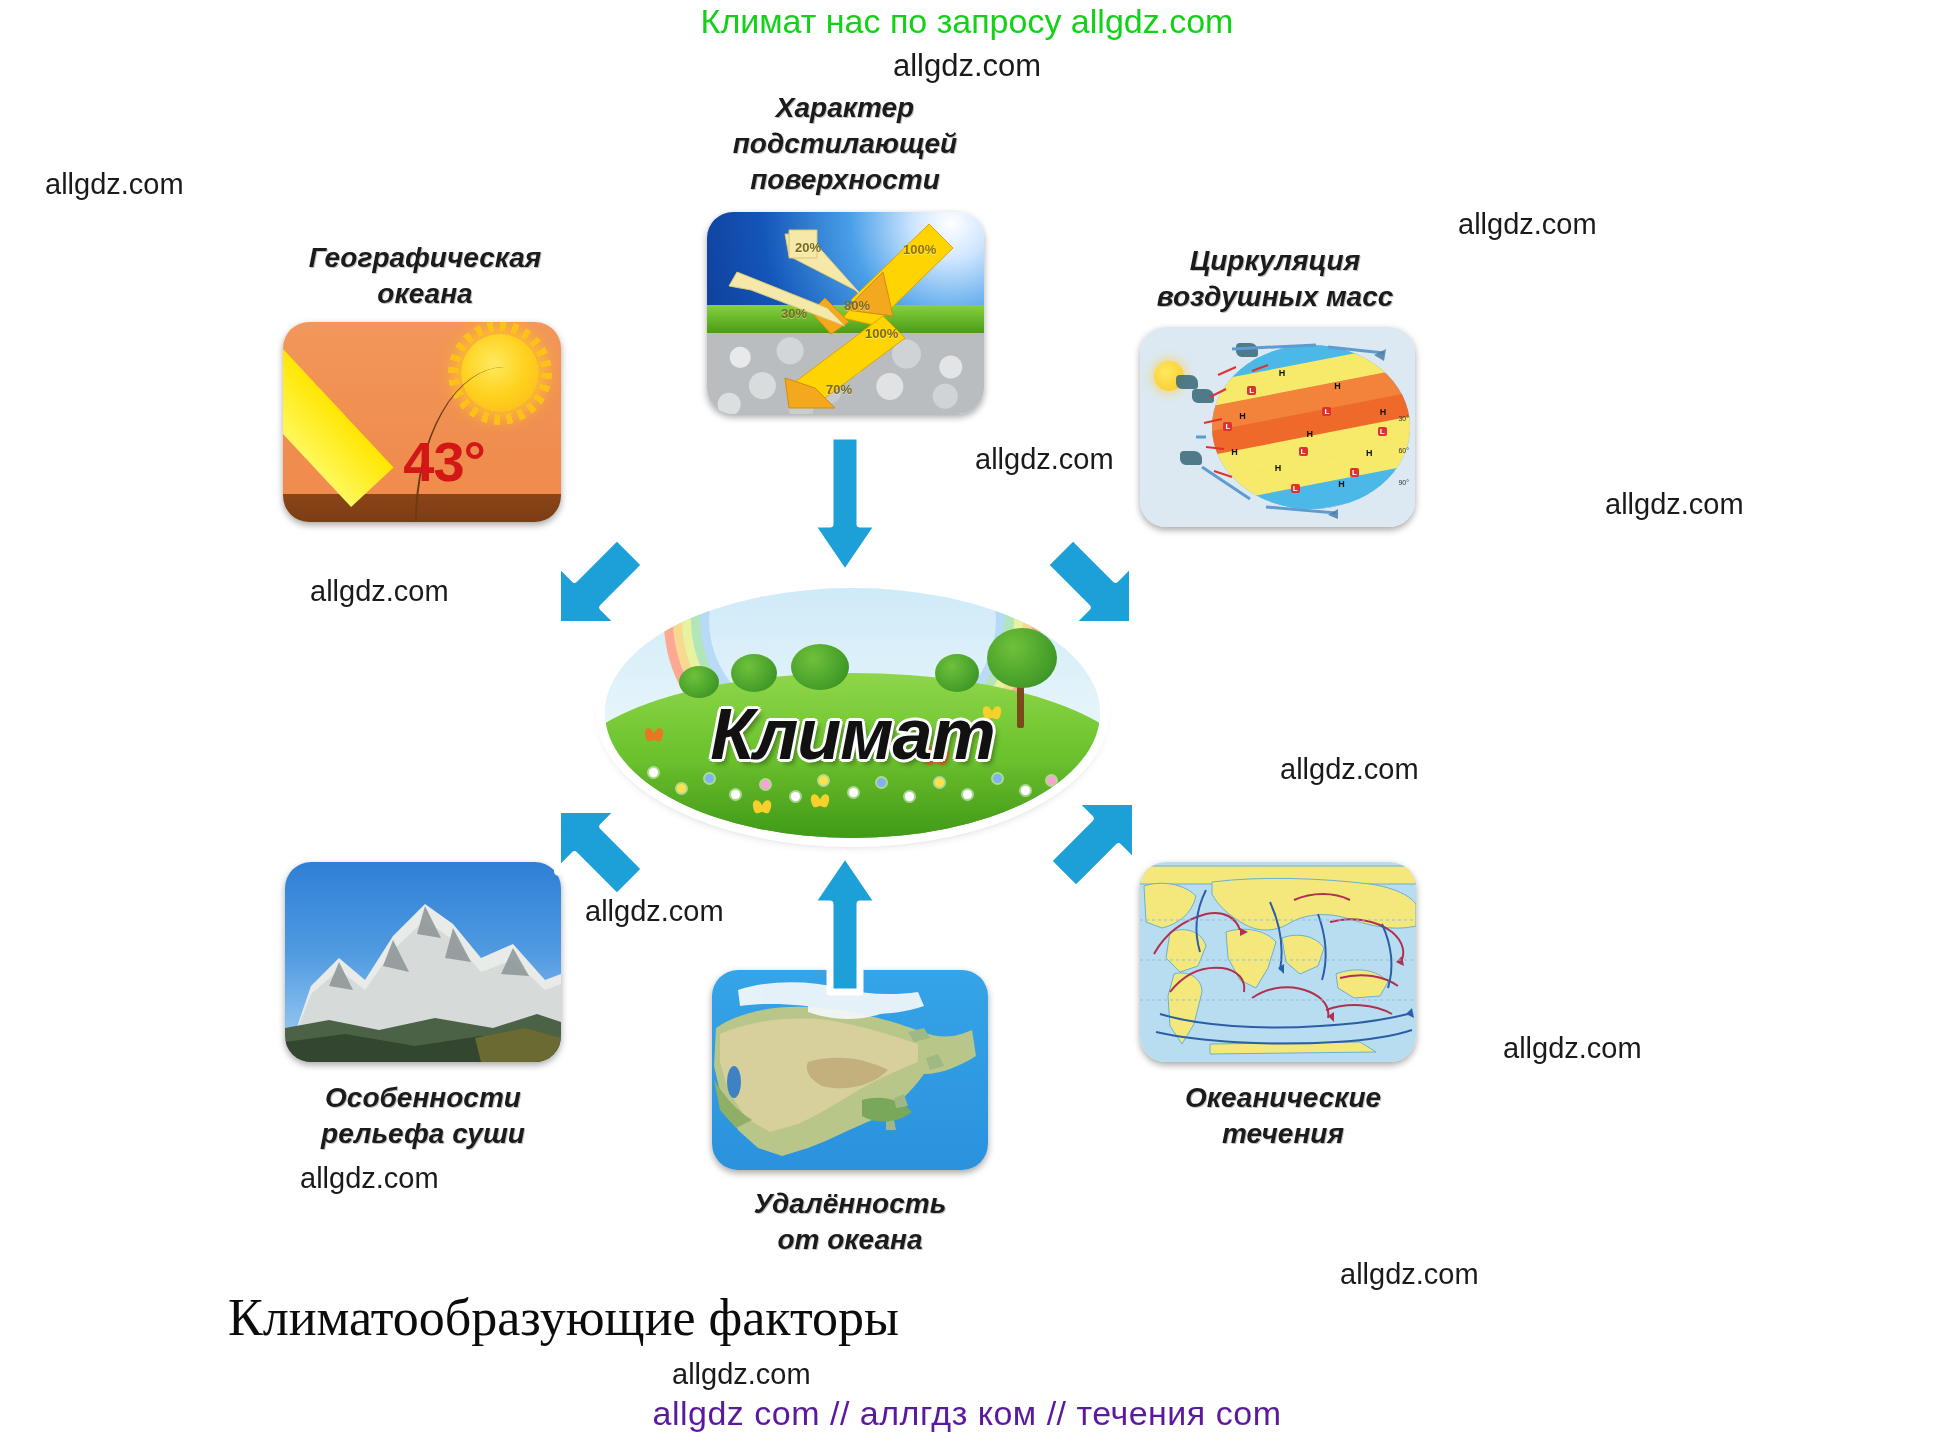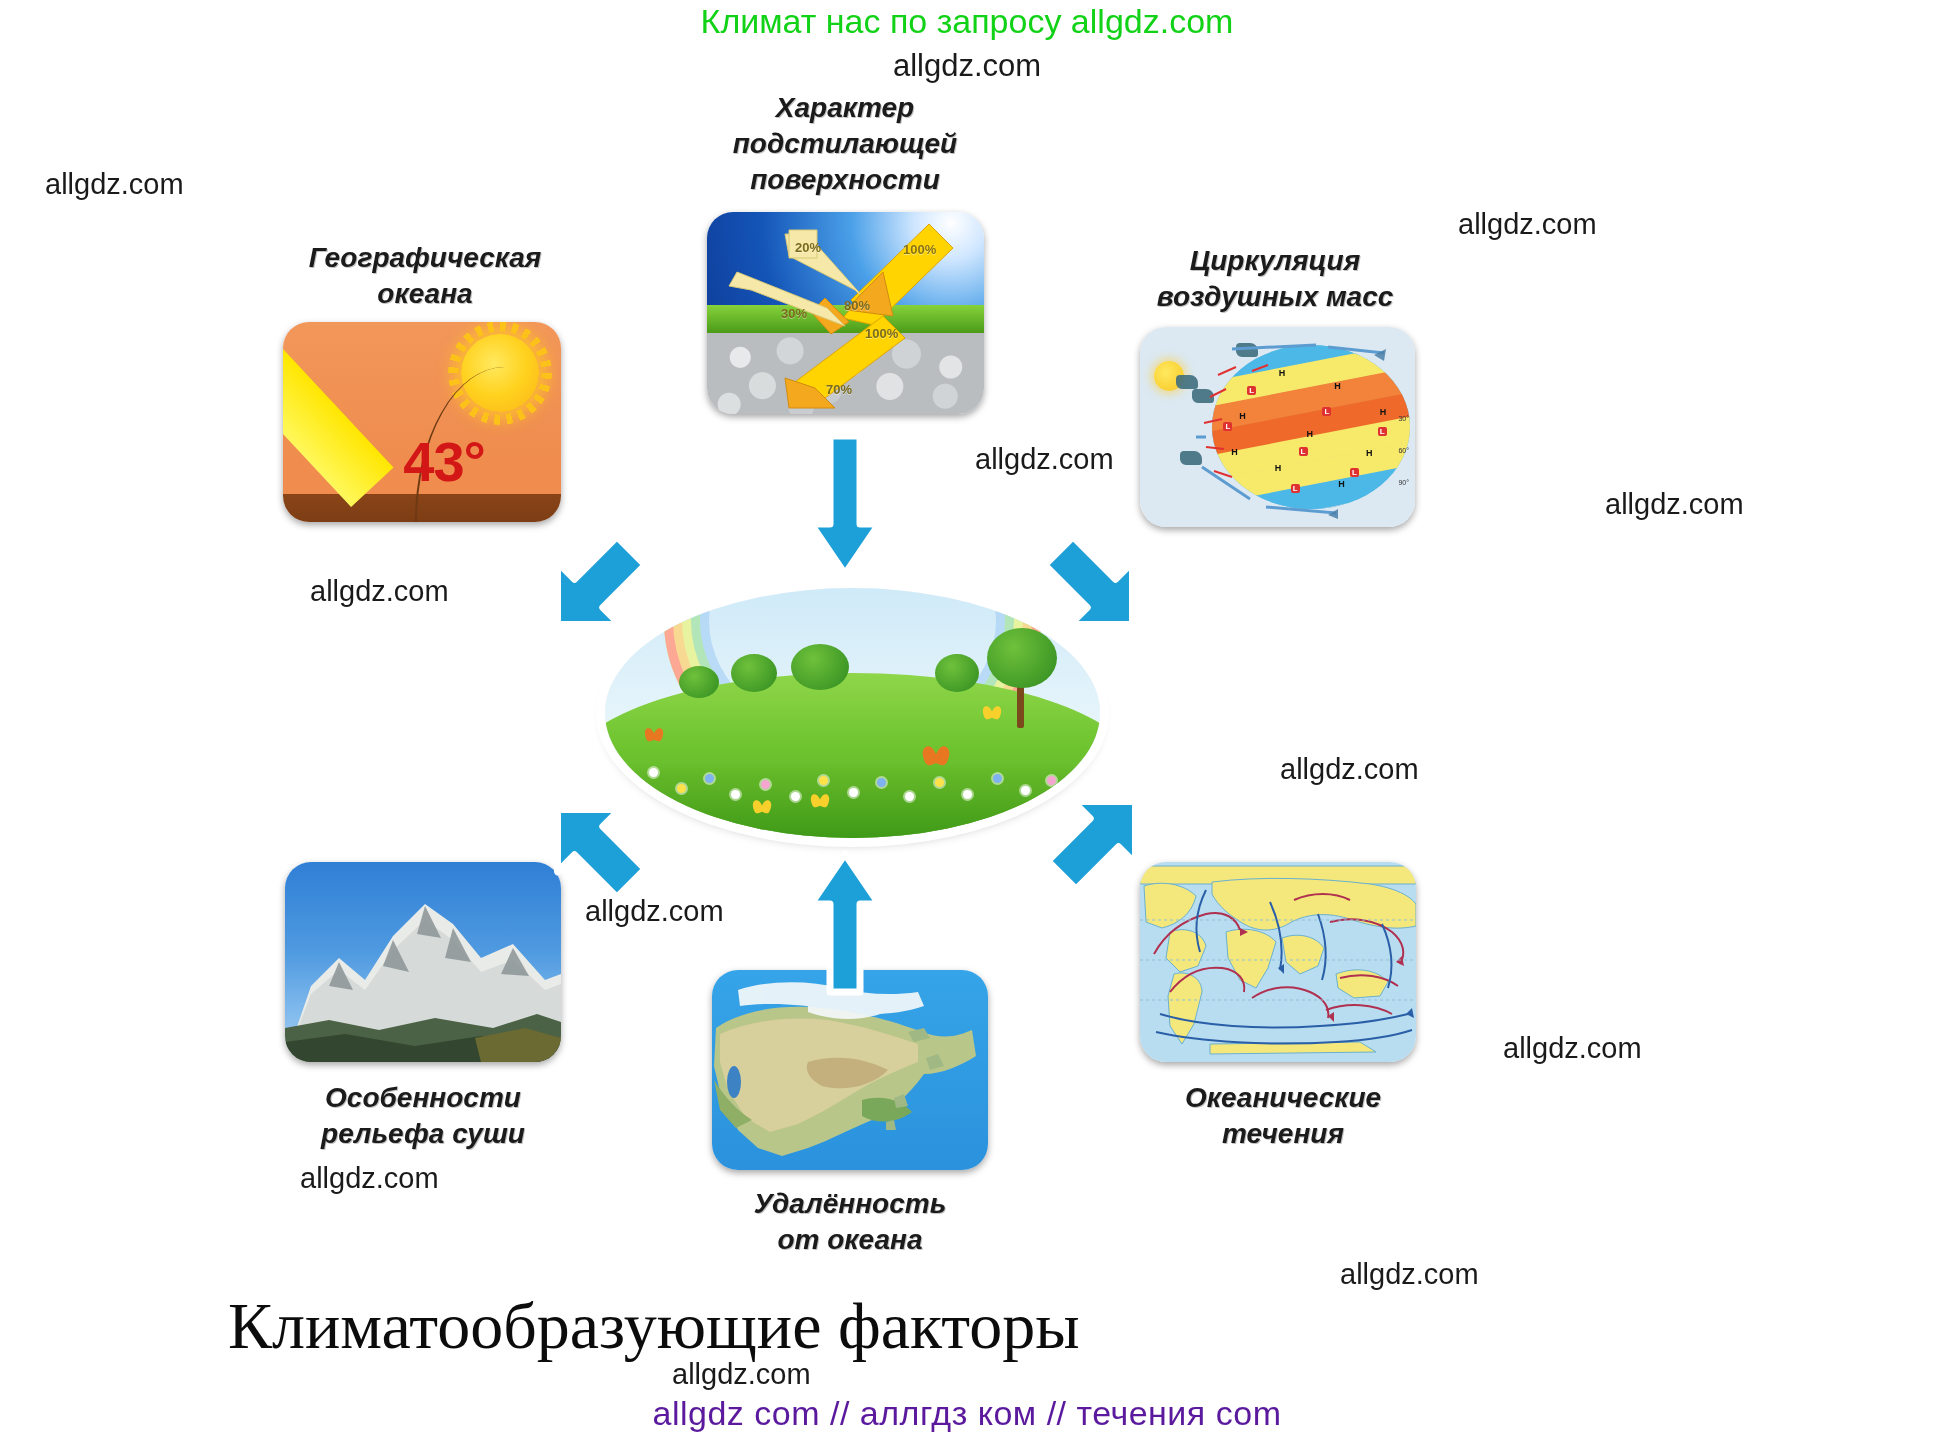--- a/index.html
+++ b/index.html
@@ -115,21 +115,21 @@
      font-size:72px;color:#111;letter-spacing:-1px;
      text-shadow:-3px 0 0 #fff,3px 0 0 #fff,0 -3px 0 #fff,0 3px 0 #fff,
                   2px 2px 0 #fff,-2px 2px 0 #fff,2px -2px 0 #fff,-2px -2px 0 #fff,
                   4px 5px 5px rgba(0,0,0,.35);}
 
   
   .arrow{position:absolute;}
   .arrow svg{display:block;overflow:visible;}
 
   
-  .bigtitle{position:absolute;font-family:"Liberation Serif",serif;font-size:66px;color:#0c0c0c;white-space:nowrap;}
+  .bigtitle{position:absolute;font-family:"Liberation Serif",serif;font-size:52px;color:#0c0c0c;white-space:nowrap;}
 </style>
 </head>
 <body>
 
 <div class="wm-green" style="left:50%;top:2px;transform:translateX(-50%);">Климат нас по запросу allgdz.com</div>
 <div class="wm" style="left:50%;top:48px;transform:translateX(-50%);font-size:31px;">allgdz.com</div>
 
 <div class="wm" style="left:45px;top:168px;">allgdz.com</div>
 <div class="wm" style="left:1458px;top:208px;">allgdz.com</div>
 <div class="wm" style="left:1605px;top:488px;">allgdz.com</div>
@@ -410,20 +410,21 @@
   </div>
   <div class="butterfly yl" style="left:148px;top:212px;">
     <i></i>
       <i></i>
   </div>
   <div class="butterfly yl" style="left:206px;top:206px;">
     <i></i>
       <i></i>
   </div>
 
+  <div class="climate-word">Климат</div>
 </div>
 
 <div class="arrow" style="left:535px;top:530px;">
   <svg width="120" height="115" viewBox="0 0 120 115">
     <g transform="rotate(45 60 57)">
       <path d="M40,6 L80,6 L80,66 L104,66 L60,110 L16,66 L40,66 Z" fill="#1d9fd8" stroke="#ffffff" stroke-width="7" stroke-linejoin="round"></path>
     </g>
   </svg>
 </div>
 

